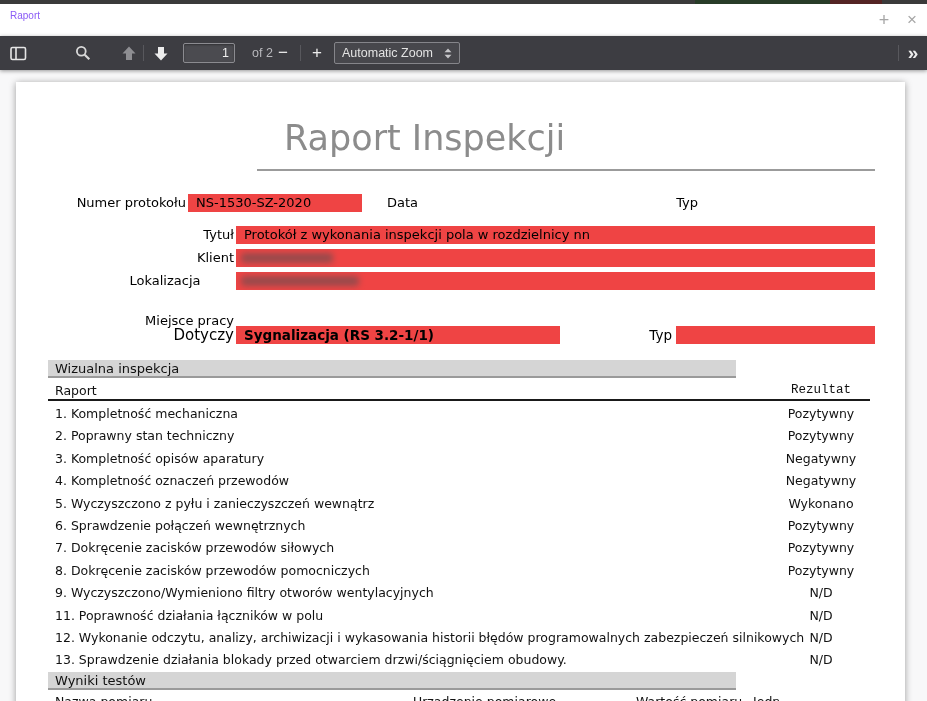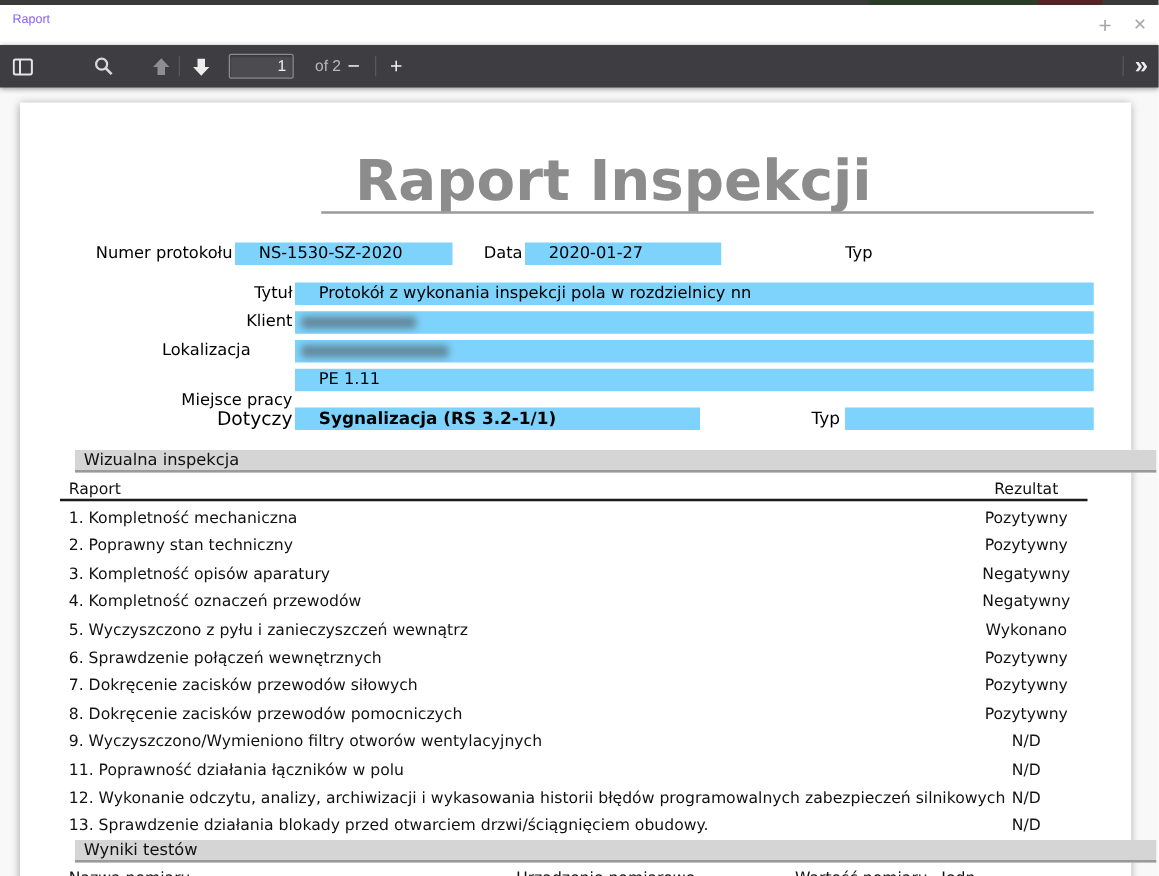--- a/index.html
+++ b/index.html
@@ -35,36 +35,36 @@
                  border:1px solid #85858a; border-radius:2px; display:flex; align-items:center;
                  padding:0 7px; cursor:default; }
   .zoom-select-label { color:#e3e3e3; font-size:12.5px; flex:1; white-space:nowrap; }
 
   
   .viewer { position:absolute; left:0; top:70px; width:927px; height:631px; background:#f8f8f9; overflow:hidden; }
   .page { position:absolute; left:16px; top:12px; width:889px; height:660px; background:#ffffff;
           box-shadow:0 1px 7px rgba(0,0,0,.38); font-family:"DejaVu Sans", sans-serif; color:#111; }
 
   
-  .doc-title { position:absolute; left:268px; top:36px; font-size:45px; color:#8c8c8c; white-space:nowrap;font-weight:bold; }
+  .doc-title { position:absolute; left:268px; top:36px; font-size:35px; color:#8c8c8c; white-space:nowrap; }
   .doc-title-rule { position:absolute; left:241px; top:87px; width:618px; height:2px; background:#9b9b9b; }
 
   .lbl { position:absolute; height:18px; line-height:18px; font-size:13px; color:#000;
          text-align:right; white-space:nowrap; }
   .fld { position:absolute; height:18px; line-height:18px; font-size:13px; color:#000;
-         background:#7dd3fc; padding-left:19px; white-space:nowrap; overflow:hidden; }
+         background:#ef4444; padding-left:8px; white-space:nowrap; overflow:hidden; }
   .fld.bold { font-weight:bold; font-size:13.5px; }
   .blob { position:absolute; top:4px; left:5px; height:10px; background:#4f4f52; opacity:.55;
           border-radius:3px; filter:blur(3px); }
 
-  .section-bar { position:absolute; left:44px; width:865px; height:18px; background:#d5d5d5;
+  .section-bar { position:absolute; left:32px; width:688px; height:18px; background:#d5d5d5;
                  border-bottom:2px solid #9a9a9a; font-size:13px; line-height:17px; padding-left:7px; }
 
   .thead-q { position:absolute; left:39px; top:301px; font-size:12.5px; }
-  .thead-r { position:absolute; left:730px; top:301px; width:150px; text-align:center; font-size:12.5px; }
+  .thead-r { position:absolute; left:730px; top:301px; width:150px; text-align:center; font-size:12.5px;font-family:Liberation Mono, monospace; }
   .thead-rule { position:absolute; left:32px; top:317px; width:822px; height:2px; background:#1a1a1a; }
 
   .tbody { position:absolute; left:32px; top:320px; width:822px; }
   .trow { position:relative; height:22.4px; }
   .tq { position:absolute; left:7px; top:4px; font-size:12.5px; white-space:nowrap; }
   .trr { position:absolute; left:698px; top:4px; width:150px; text-align:center; font-size:12.5px; }
 
   .t2-col { position:absolute; top:612px; font-size:12.5px; white-space:nowrap; }
 
   svg { display:block; }
@@ -126,53 +126,60 @@
     <input class="page-input" value="1" style="">
 
     <span class="of-label">of 2</span>
 
     <div class="tb-item glyph" style="left:273px;width:20px;font-size:17px;">−</div>
 
     <div class="tb-sep" style="left:300px;"></div>
 
     <div class="tb-item glyph" style="left:307px;width:20px;font-size:17px;">+</div>
 
+    <div class="zoom-select">
+      <span class="zoom-select-label">Automatic Zoom</span>
+      <span>
+        <svg width="8" height="11" viewBox="0 0 8 11">
+          <path d="M4 0.5 L7.5 4.3 H0.5 Z" fill="#c6c6c9"></path>
+          <path d="M0.5 6.7 H7.5 L4 10.5 Z" fill="#c6c6c9"></path>
+        </svg>
+      </span>
+    </div>
 
     <div class="tb-sep" style="left:898px;"></div>
 
     <div class="tb-item glyph" style="left:903px;width:20px;font-size:19px;font-weight:bold;">»</div>
   </div>
 
   <div class="viewer">
     <div class="page">
 
       <div class="doc-title">Raport Inspekcji</div>
       <div class="doc-title-rule"></div>
 
       <div class="lbl" style="left:30px;top:112px;width:140px;">Numer protokołu</div>
       <div class="fld" style="left:172px;top:112px;width:174px;">NS-1530-SZ-2020</div>
       <div class="lbl" style="left:336px;top:112px;width:66px;">Data</div>
-      <div class="fld" style="left:404px;top:112px;width:157px;">2020-01-27</div>
       <div class="lbl" style="left:614px;top:112px;width:68px;">Typ</div>
 
       <div class="lbl" style="left:80px;top:144px;width:138px;">Tytuł</div>
       <div class="fld" style="left:220px;top:144px;width:639px;">Protokół z wykonania inspekcji pola w rozdzielnicy nn</div>
 
       <div class="lbl" style="left:80px;top:167px;width:138px;">Klient</div>
       <div class="fld" style="left:220px;top:167px;width:639px;">
         <span class="blob" style="width:92px;"></span>
       </div>
 
       <div class="lbl" style="left:80px;top:190px;width:138px;text-align:center;">Lokalizacja</div>
       <div class="fld" style="left:220px;top:190px;width:639px;">
         <span class="blob" style="width:118px;"></span>
       </div>
 
       <div class="lbl" style="left:80px;top:230px;width:138px;">Miejsce pracy</div>
-      <div class="fld" style="left:220px;top:213px;width:639px;">PE 1.11</div>
 
       <div class="lbl" style="left:80px;top:244px;width:138px;font-size:15px;">Dotyczy</div>
       <div class="fld bold" style="left:220px;top:244px;width:324px;">Sygnalizacja (RS 3.2-1/1)</div>
       <div class="lbl" style="left:590px;top:244px;width:66px;font-size:13.5px;">Typ</div>
       <div class="fld" style="left:660px;top:244px;width:199px;"></div>
 
       <div class="section-bar" style="top:278px;">Wizualna inspekcja</div>
 
       <div class="thead-q">Raport</div>
       <div class="thead-r">Rezultat</div>

